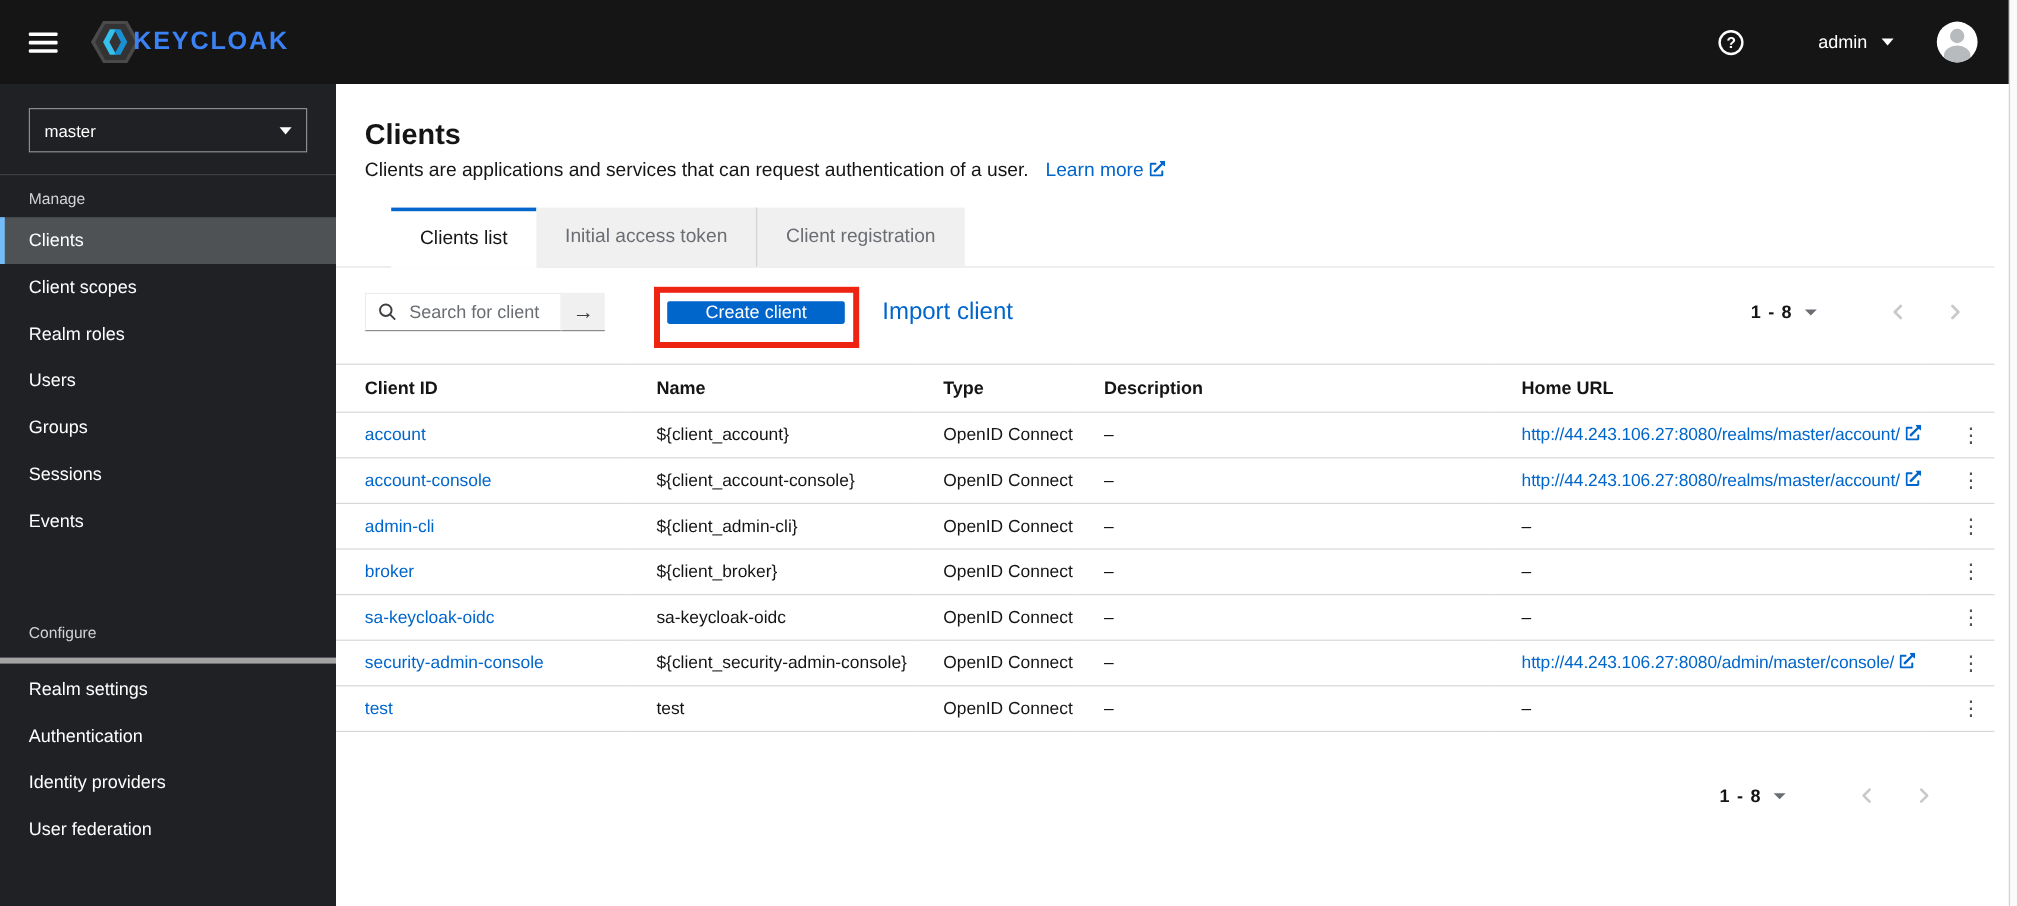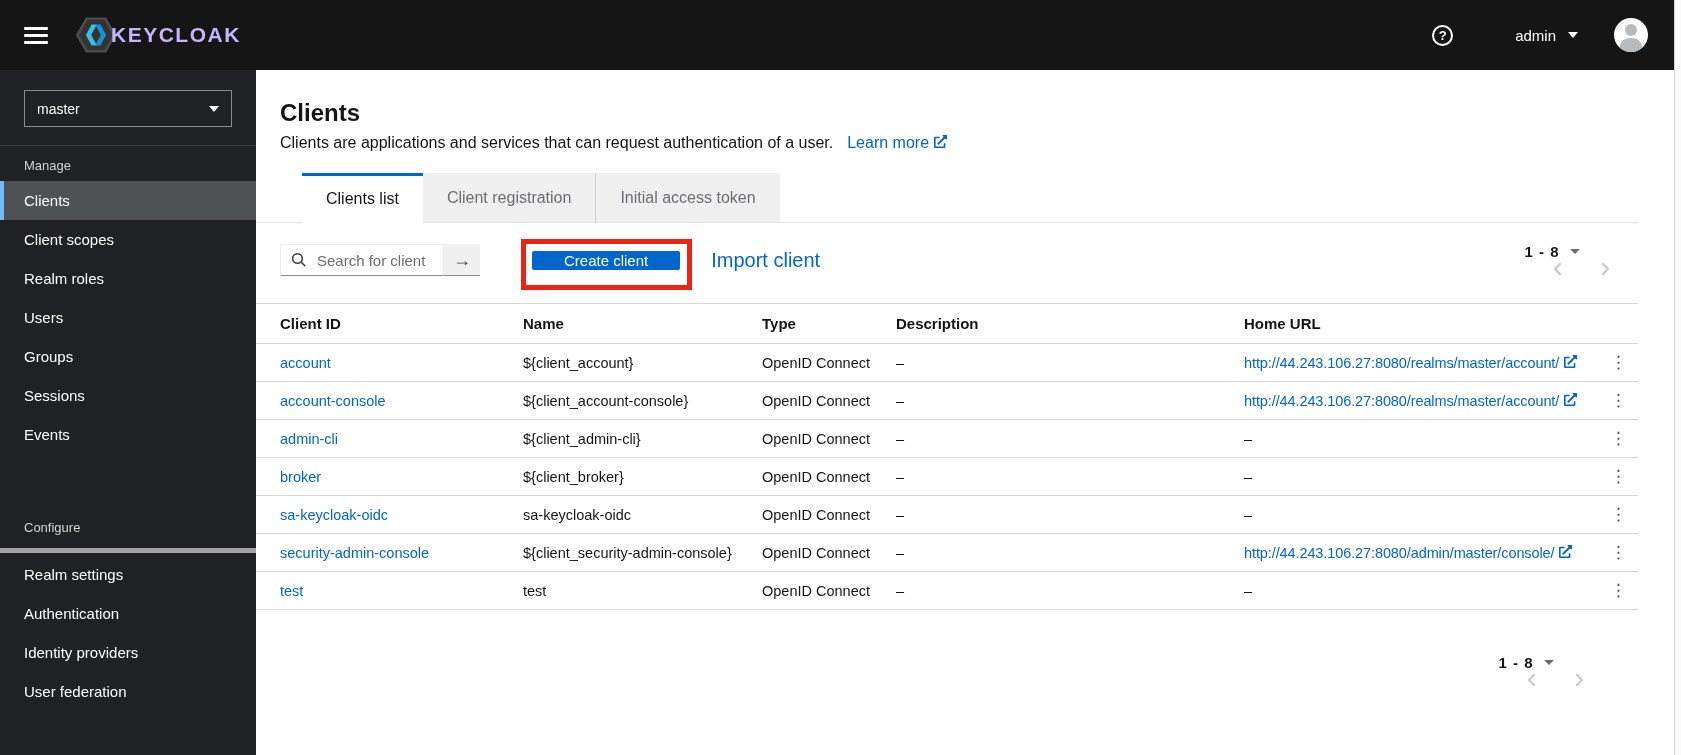--- a/index.html
+++ b/index.html
@@ -14,21 +14,21 @@
   
   .masthead {
     height:70px; background:#151515; display:flex; align-items:center;
     padding:0 33px 0 24px;
   }
   .hamburger { width:24px; display:flex; flex-direction:column; gap:4px; cursor:pointer; }
   .hamburger span { display:block; height:3px; background:#ffffff; border-radius:1px; }
   .brand { display:flex; align-items:center; margin-left:26px; }
   .brand svg { display:block; }
   .brand-text {
-    font-size:21px; font-weight:bold; letter-spacing:1.5px; color:#c4b5fd;
+    font-size:21px; font-weight:bold; letter-spacing:1.5px; color:#3b82f6;
     margin-left:-7px;
   }
   .masthead-spacer { flex:1; }
   .help-icon {
     width:21px; height:21px; border:2px solid #ffffff; border-radius:50%;
     color:#ffffff; font-size:13px; font-weight:bold; line-height:17px; text-align:center;
     cursor:pointer;
   }
   .user-menu { display:flex; align-items:center; margin-left:62px; cursor:pointer; }
   .username { color:#ffffff; font-size:15px; }
@@ -47,21 +47,21 @@
   }
   .avatar::after { 
     content:""; position:absolute; left:50%; top:20px; transform:translateX(-50%);
     width:22px; height:16px; border-radius:50% 50% 0 0; background:#b8bbbe;
   }
 
   
   .layout { display:flex; height:685px; }
 
   
-  .sidebar { width:256px; background:#1f2125; color:#ffffff; flex:none; }
+  .sidebar { width:280px; background:#1f2125; color:#ffffff; flex:none; }
   .realm-block { padding:20px 24px 18px; border-bottom:1px solid #3c3f42; }
   .realm-selector {
     height:37px; border:1px solid #8a8d90; display:flex; align-items:center;
     padding:0 12px; cursor:pointer; background:transparent;
   }
   .realm-selector .label { flex:1; font-size:14px; color:#ffffff; }
   .nav-section-title {
     padding:12px 24px 8px; font-size:13px; color:#d2d2d2;
   }
   .nav-item {
@@ -129,21 +129,21 @@
   }
   .annotation-box {
     position:absolute; top:-12px; left:-11px; right:-12px; bottom:-20px;
     border:5px solid #ee2412; pointer-events:none;
   }
   .import-link {
     margin-left:31px; color:#0066cc; font-size:20px; text-decoration:none; cursor:pointer;
   }
 
   
-  .pagination { display:flex; align-items:center; margin-left:auto;flex-direction:column; }
+  .pagination { display:flex; align-items:center; margin-left:auto; }
   .pager-toggle { display:flex; align-items:center; cursor:pointer; }
   .pager-range { font-size:15px; font-weight:bold; color:#151515; letter-spacing:1px; }
   .pager-caret {
     width:0; height:0; margin-left:10px;
     border-left:5px solid transparent; border-right:5px solid transparent;
     border-top:5px solid #6a6e73;
   }
   .pager-chevrons { display:flex; margin-left:30px; }
   .chev { width:18px; height:18px; margin-left:29px; cursor:pointer; }
   .chev svg { display:block; }
@@ -244,22 +244,22 @@
         <h1 class="page-title">Clients</h1>
         <div class="page-desc">
           <span>Clients are applications and services that can request authentication of a user.</span><a class="learn-more"><span>Learn more</span><span class="ext-icon"><svg viewBox="0 0 512 512">
                   <path d="M432 320h-32a16 16 0 0 0-16 16v112H64V128h144a16 16 0 0 0 16-16V80a16 16 0 0 0-16-16H48a48 48 0 0 0-48 48v352a48 48 0 0 0 48 48h352a48 48 0 0 0 48-48V336a16 16 0 0 0-16-16zM488 0H360c-21.37 0-32.05 25.91-17 41l35.73 35.73L135 320.37a24 24 0 0 0 0 34L157.67 377a24 24 0 0 0 34 0l243.61-243.68L471 169c15 15 41 4.5 41-17V24a24 24 0 0 0-24-24z"></path>
                 </svg></span></a>
         </div>
       </div>
 
       <div class="tabs">
         <div class="tab active">Clients list</div>
+        <div class="tab gray">Initial access token</div>
         <div class="tab gray">Client registration</div>
-        <div class="tab gray">Initial access token</div>
       </div>
 
       <div class="toolbar">
         <div class="search-group">
           <div class="search-box">
             <span class="search-icon">
               <svg width="16" height="16" viewBox="0 0 16 16">
                   <circle cx="6.5" cy="6.5" r="4.8" fill="none" stroke="#3c3f42" stroke-width="1.6"></circle>
                   <line x1="10.2" y1="10.2" x2="14.3" y2="14.3" stroke="#3c3f42" stroke-width="1.6"></line>
                 </svg>

